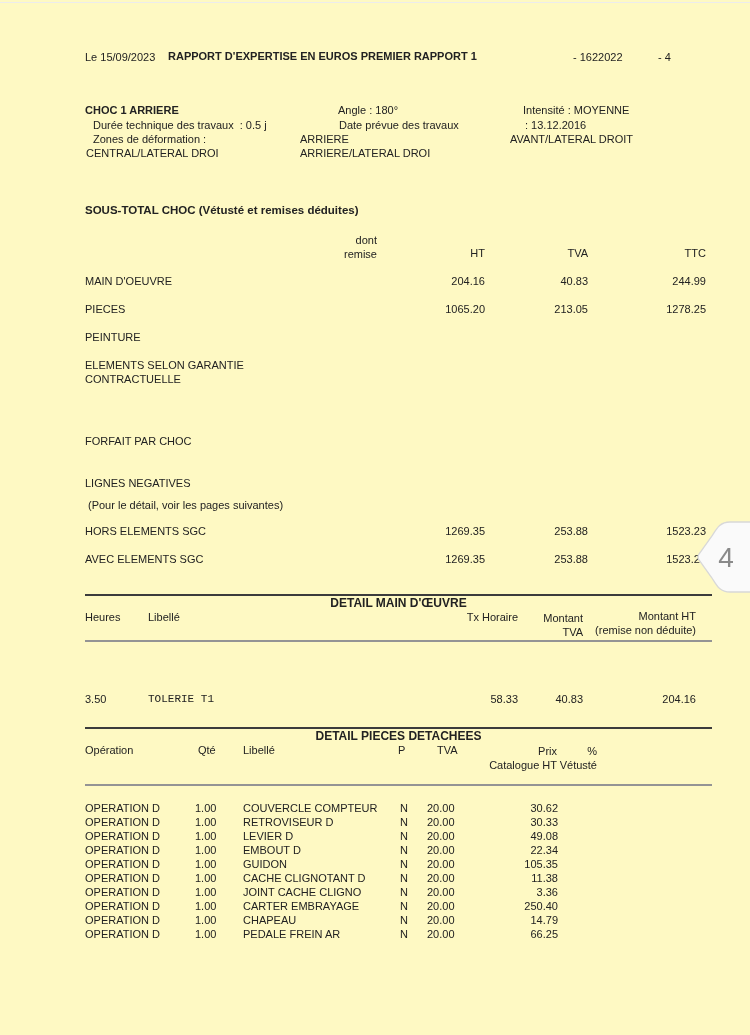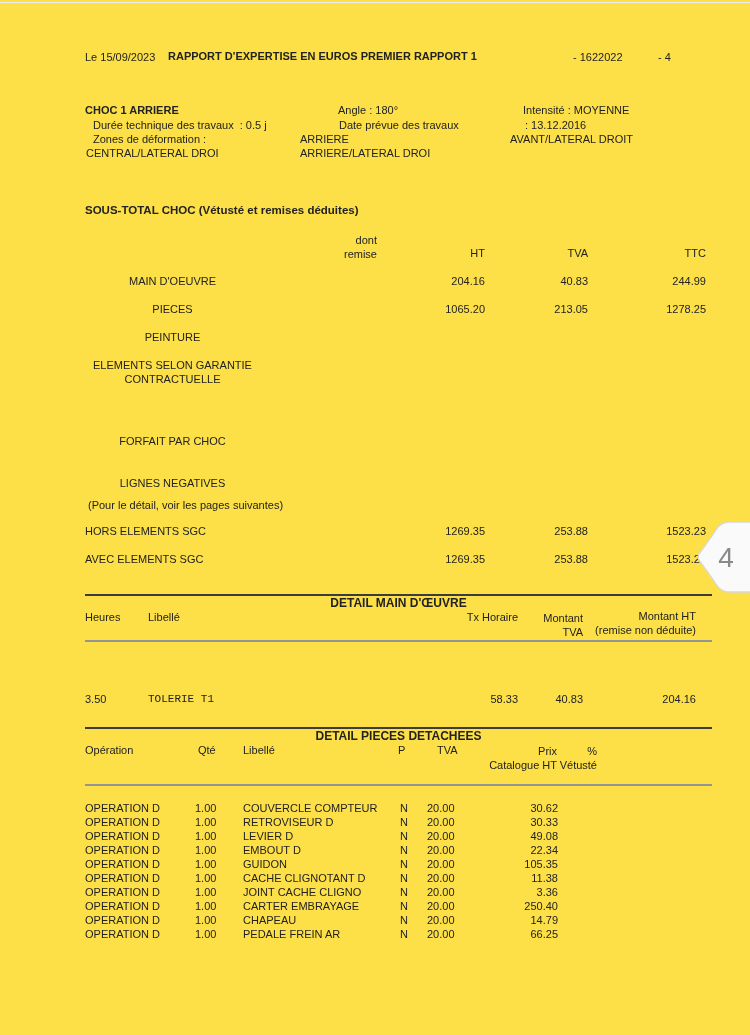--- a/index.html
+++ b/index.html
@@ -1,32 +1,32 @@
 <!DOCTYPE html>
 <html><head>
 <meta charset="utf-8">
 <style>
   html,body{margin:0;padding:0;background:#ffffff;}
   .page{
-    position:relative;width:750px;height:1035px;background:#fde047;overflow:hidden;
+    position:relative;width:750px;height:1035px;background:#fef9c3;overflow:hidden;
     font-family:"Liberation Sans","DejaVu Sans",sans-serif;font-size:11px;color:#222;
   }
   .abs{position:absolute;}
   .b{font-weight:bold;}
   .pre{white-space:pre-line;}
   .wsp{white-space:pre;}
   .rt{text-align:right;}
   .topline{position:absolute;top:2px;left:0;width:750px;height:1px;background:#ececec;}
   .rule-dark{position:absolute;left:85px;width:627px;height:2px;background:#3c3c3c;}
   .rule-gray{position:absolute;left:85px;width:627px;height:2px;background:#949494;}
   .tbl-title{position:absolute;left:85px;width:627px;text-align:center;font-weight:bold;font-size:12px;}
 
   
   .st-rows{left:0;top:274px;width:750px;}
-  .st-rows > div{position:relative;min-height:28px;line-height:14px;text-align:center;}
+  .st-rows > div{position:relative;min-height:28px;line-height:14px;}
   .st-rows > div:nth-of-type(5){min-height:42px;margin-top:48px;}
   .st-label{margin-left:85px;max-width:175px;white-space:pre-line;}
   .st-v{position:absolute;top:0;}
   .v-ht{right:265px;} .v-tva{right:162px;} .v-ttc{right:44px;}
 
   
   .tot-rows{left:0;top:524px;width:750px;}
   .tot-rows > div{position:relative;min-height:28px;line-height:14px;}
 
   

